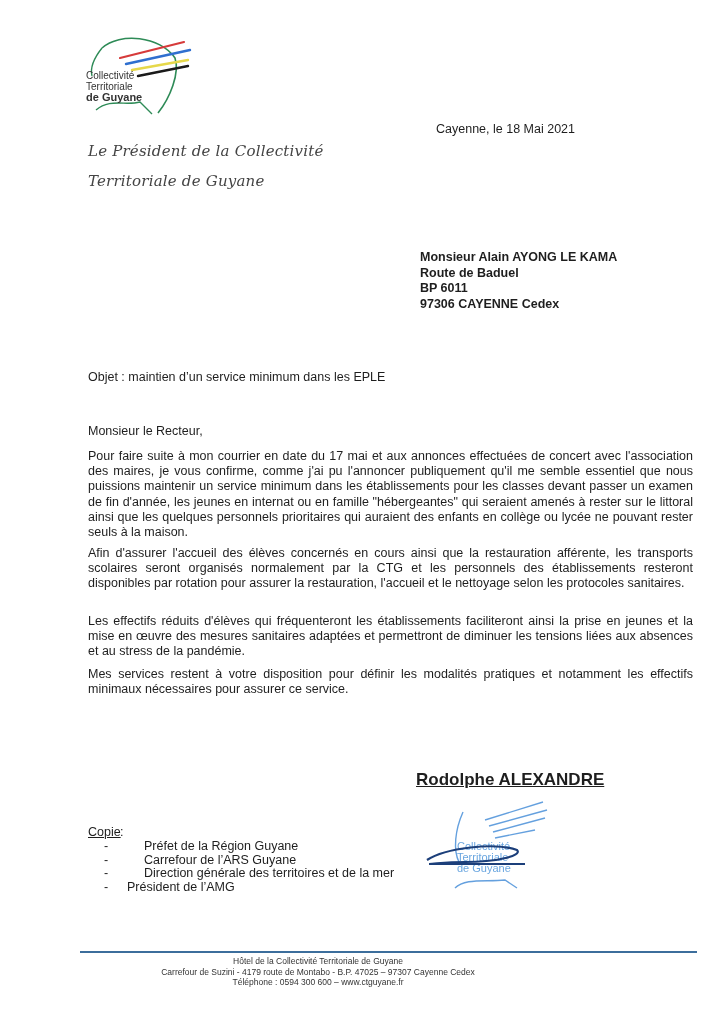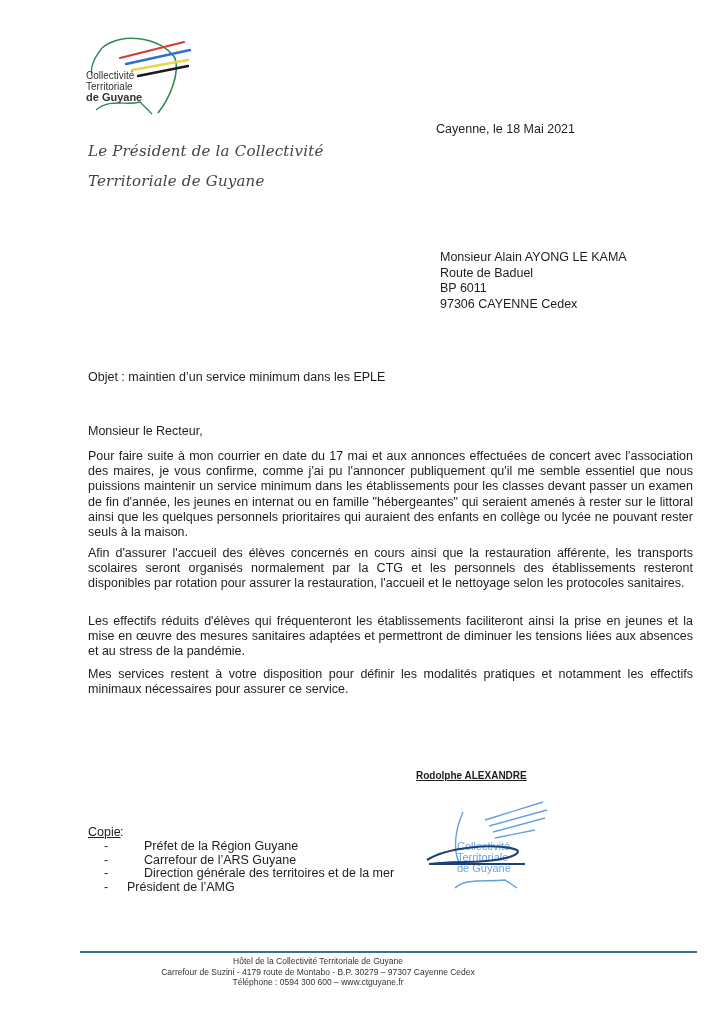--- a/index.html
+++ b/index.html
@@ -4,29 +4,29 @@
 <style>
   html, body { margin:0; padding:0; background:#ffffff; }
   body { width:724px; height:1024px; position:relative; overflow:hidden;
          font-family:"Liberation Sans", sans-serif; color:#1e1e1e; }
   .abs { position:absolute; }
   .logo { left:80px; top:28px; width:120px; height:100px; }
   .logo-text { left:86px; top:70px; font-size:10px; line-height:11px; color:#333; }
   .logo-text b { font-weight:bold; font-size:11px; }
   .script { font-family:"DejaVu Serif", serif; font-style:italic; font-size:15px; color:#444; letter-spacing:0.2px; }
   .date { left:436px; top:122px; font-size:12.5px; }
-  .addr { left:440px; top:250px; font-size:12.5px; font-weight:normal; line-height:15.5px; }
+  .addr { left:420px; top:250px; font-size:12.5px; font-weight:bold; line-height:15.5px; }
   .objet { left:88px; top:370px; font-size:12.5px; }
   .salut { left:88px; top:424px; font-size:12.5px; }
   .para { left:88px; width:605px; font-size:12.5px; line-height:15.2px; text-align:justify; }
   .p1 { top:449px; }
   .p2 { top:546px; }
   .p3 { top:614px; }
   .p4 { top:667px; }
-  .signer { left:416px; top:770px; font-size:10px; font-weight:bold; text-decoration:underline; }
+  .signer { left:416px; top:770px; font-size:17px; font-weight:bold; text-decoration:underline; }
   .stamp { left:425px; top:790px; width:150px; height:100px; }
   .copie-label { left:88px; top:825px; font-size:12.5px; text-decoration:underline; }
   .copie-colon { left:120px; top:825px; font-size:12.5px; }
   .copie-list { left:104px; top:840px; font-size:12.5px; line-height:13.5px; margin:0; padding:0; list-style:none; }
   .copie-list li { display:flex; }
   .copie-list .dash { width:22px; }
   .footer-line { left:80px; top:951px; width:617px; height:1.5px; background:#3c6e9c; }
   .footer { left:0; width:636px; top:956px; text-align:center; font-size:8.5px; line-height:10.5px; color:#333; }
 </style>
 </head>
@@ -104,15 +104,15 @@
     </li>
   <li>
       <span class="dash">-</span>
       <span style="margin-left:1px">Président de l’AMG</span>
     </li>
 </ul>
 
 <div class="abs footer-line"></div>
 <div class="abs footer">
   <div>Hôtel de la Collectivité Territoriale de Guyane</div>
-  <div>Carrefour de Suzini - 4179 route de Montabo - B.P. 30279 – 97307 Cayenne Cedex</div>
+  <div>Carrefour de Suzini - 4179 route de Montabo - B.P. 47025 – 97307 Cayenne Cedex</div>
   <div>Téléphone : 0594 300 600 – www.ctguyane.fr</div>
 </div>
 
 </body></html>

